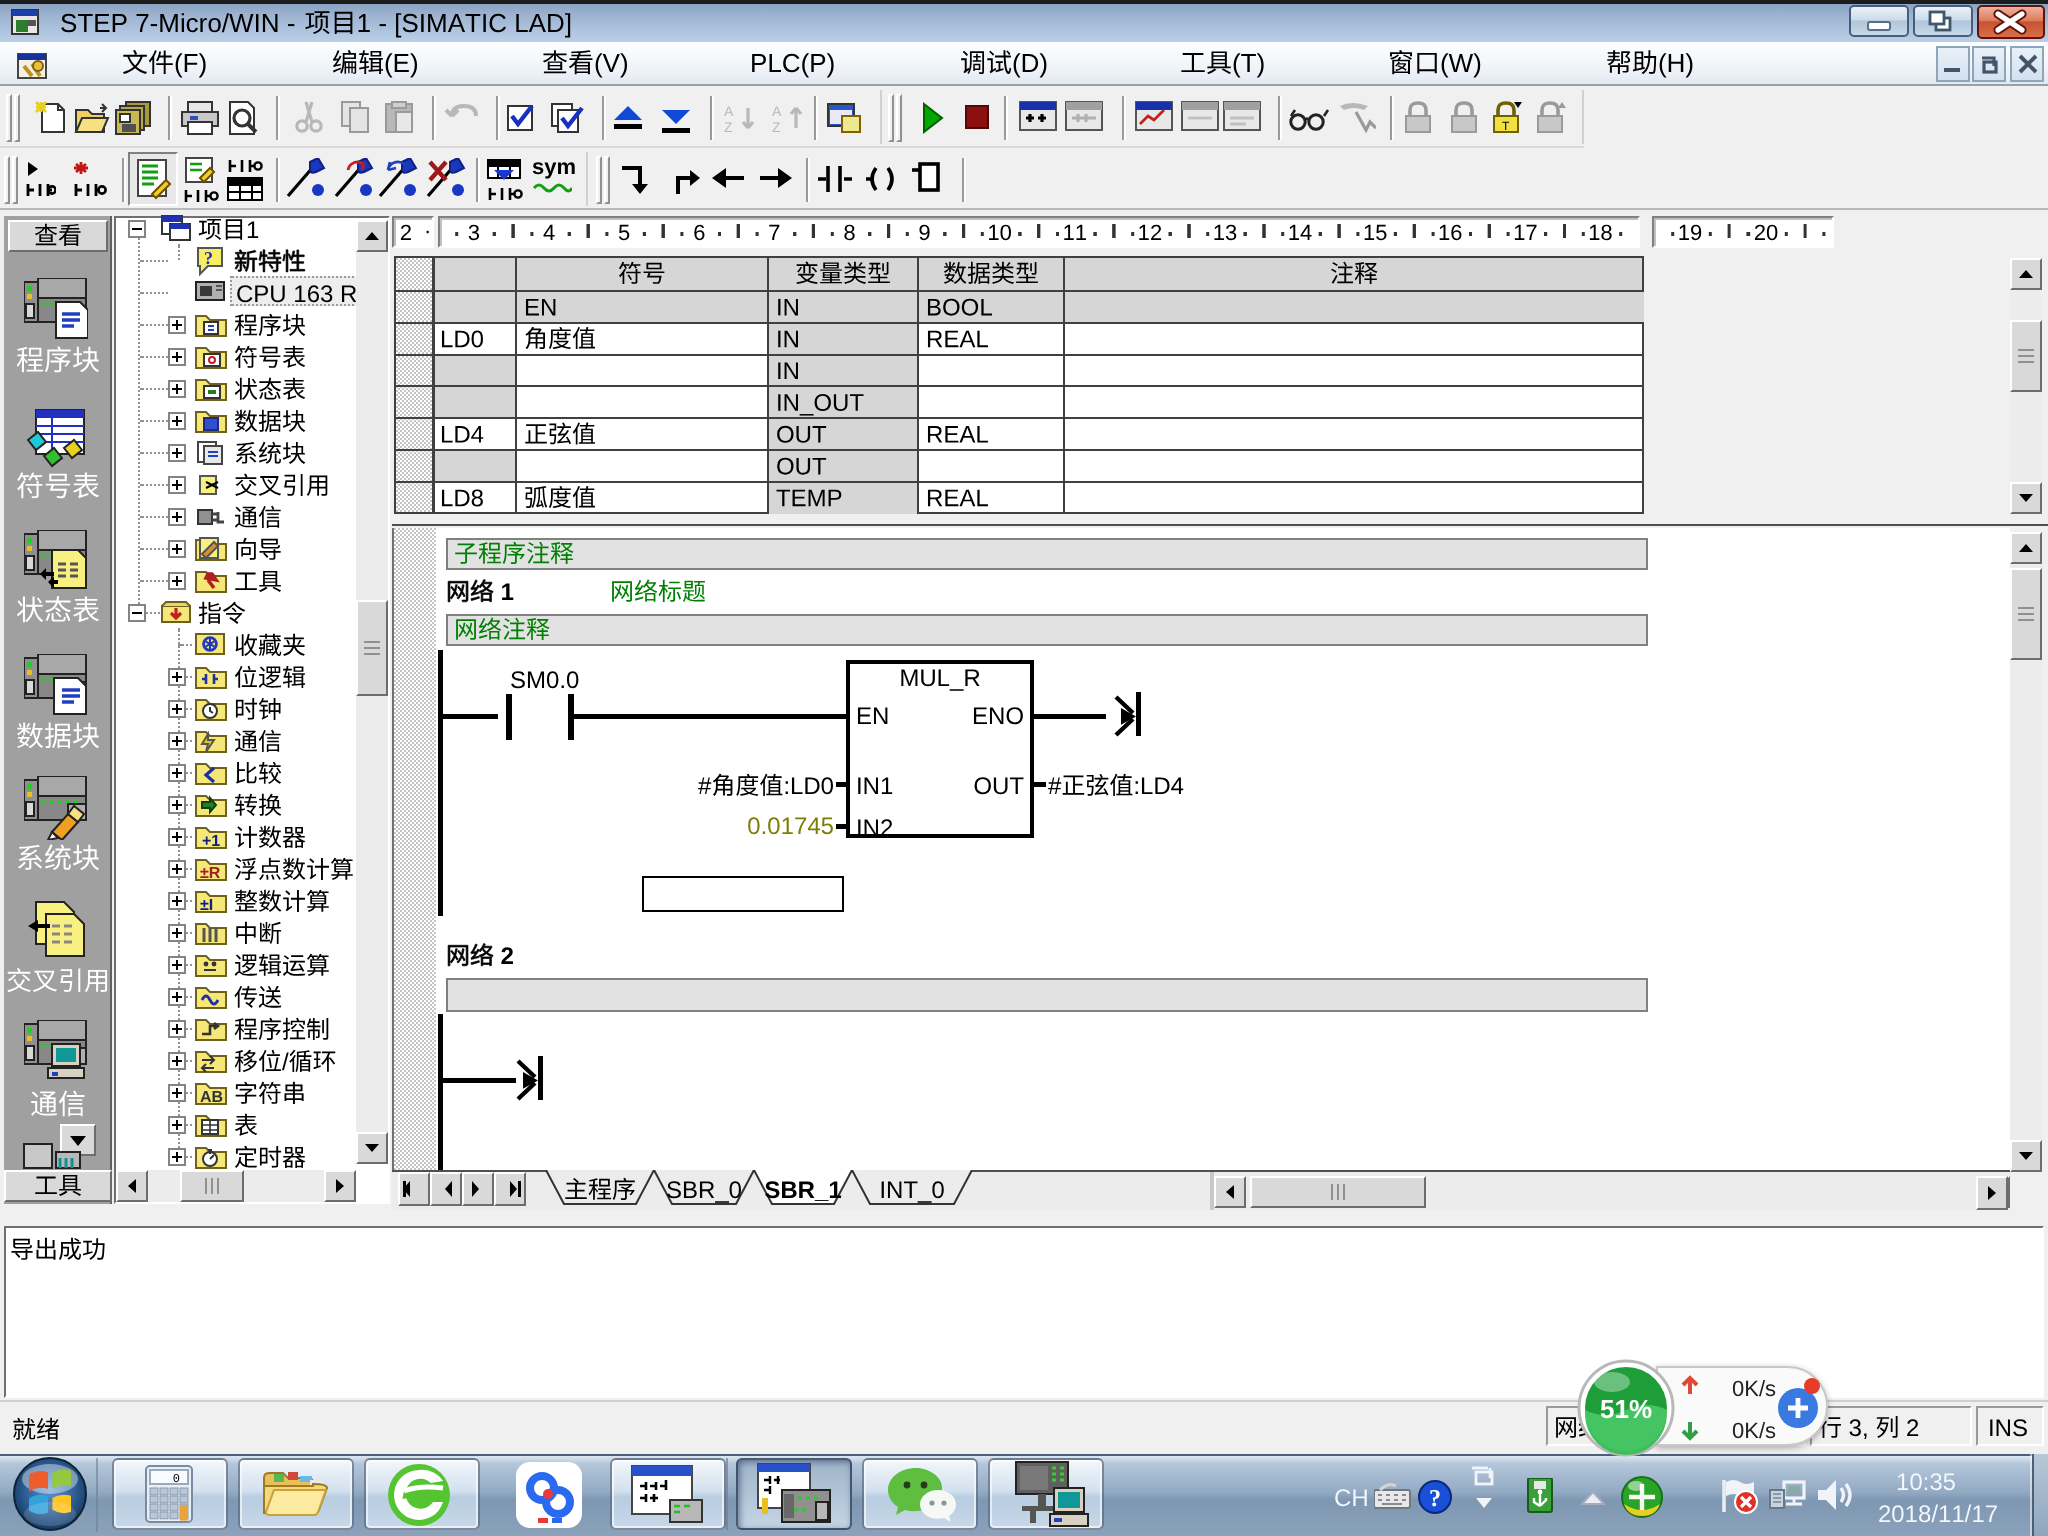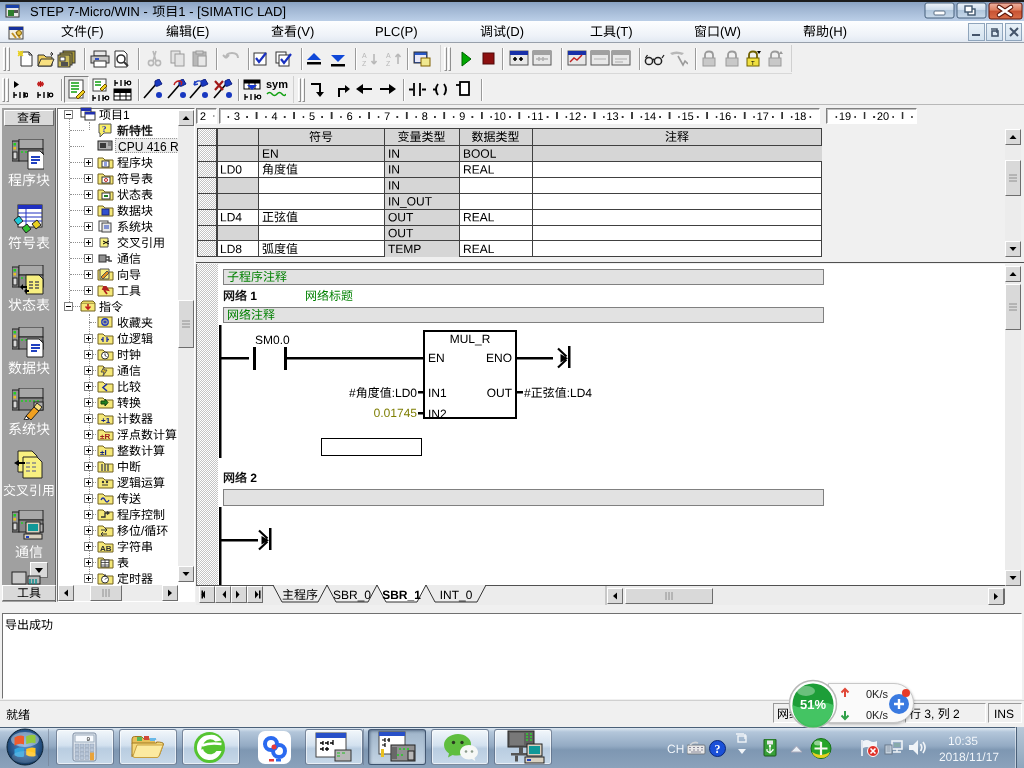--- a/index.html
+++ b/index.html
@@ -452,21 +452,21 @@
 <svg style="left:97px;top:123px;" width="16" height="15">
     <path d="M2 1 h12 v9 h-7 l-4 4 v-4 h-1 z" fill="#f8ee66" stroke="#555"></path>
     <text x="5" y="9" font-size="9" font-weight="bold" fill="#1828c0" font-family="Liberation Serif">?</text>
   </svg>
 <div style="left:115px;top:138px;width:64px;height:15px;background:#ededed;border:1px dotted #999;"></div>
 <svg style="left:97px;top:139px;" width="16" height="14">
     <rect x="1" y="2" width="14" height="9" fill="#b0b0b0" stroke="#222"></rect>
     <rect x="3" y="4" width="6" height="5" fill="#383838"></rect>
     <path d="M11 4 h3 m-3 2 h3" stroke="#555"></path>
   </svg>
-<div style="left:118px;top:140px;width:70px;height:12px;font:12px 'Liberation Sans';color:#000">CPU 416 R</div>
+<div style="left:118px;top:140px;width:70px;height:12px;font:12px 'Liberation Sans';color:#000">CPU 163 R</div>
 <div style="left:84px;top:158px;width:9px;height:9px;background:#fff;border:1px solid #848484;"></div>
 <svg style="left:84px;top:158px" width="9" height="9">
     <path d="M2 4.5 h5 M4.5 2 v5" stroke="#000"></path>
   </svg>
 <svg style="left:97px;top:155px" width="17" height="14">
     <path d="M1 3 h5 l2 2 h8 v8 h-15 z" fill="#f5e878" stroke="#706020"></path>
     <rect x="5" y="6" width="7" height="6" fill="#fff" stroke="#333"></rect>
     <path d="M7 8 h3 m-3 2 h3" stroke="#2040c0"></path>
   </svg>
 <div style="left:84px;top:174px;width:9px;height:9px;background:#fff;border:1px solid #848484;"></div>

